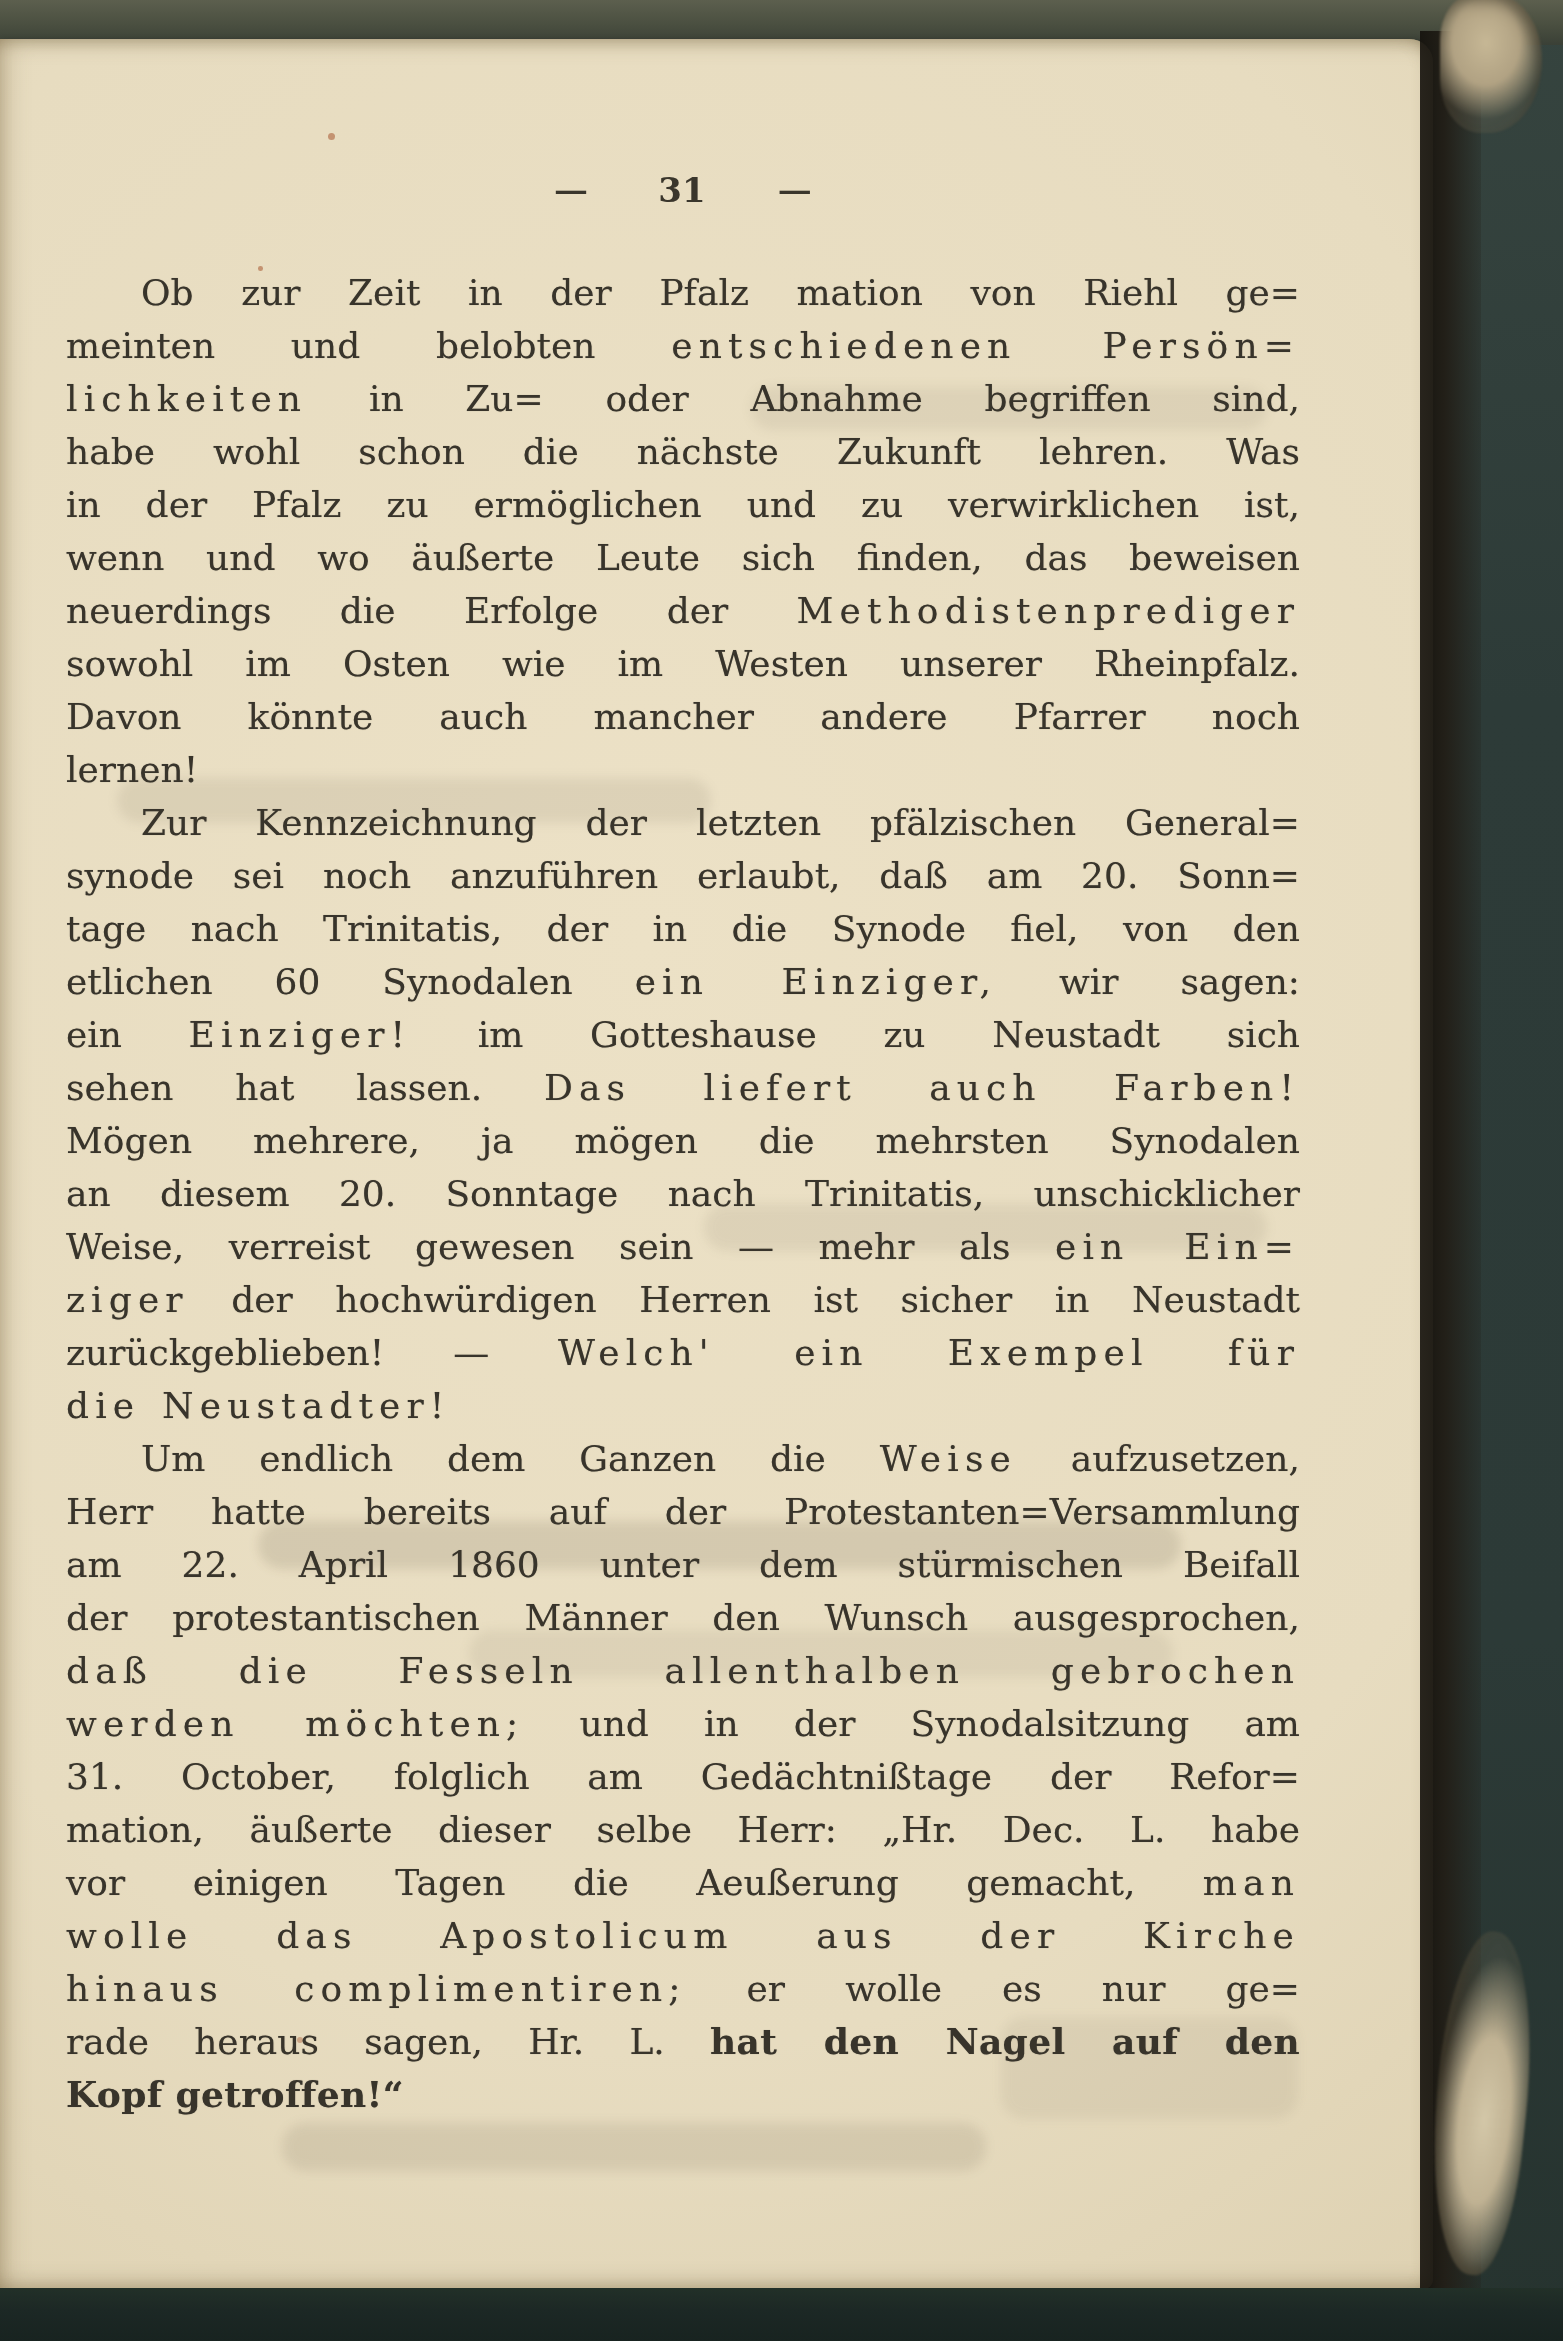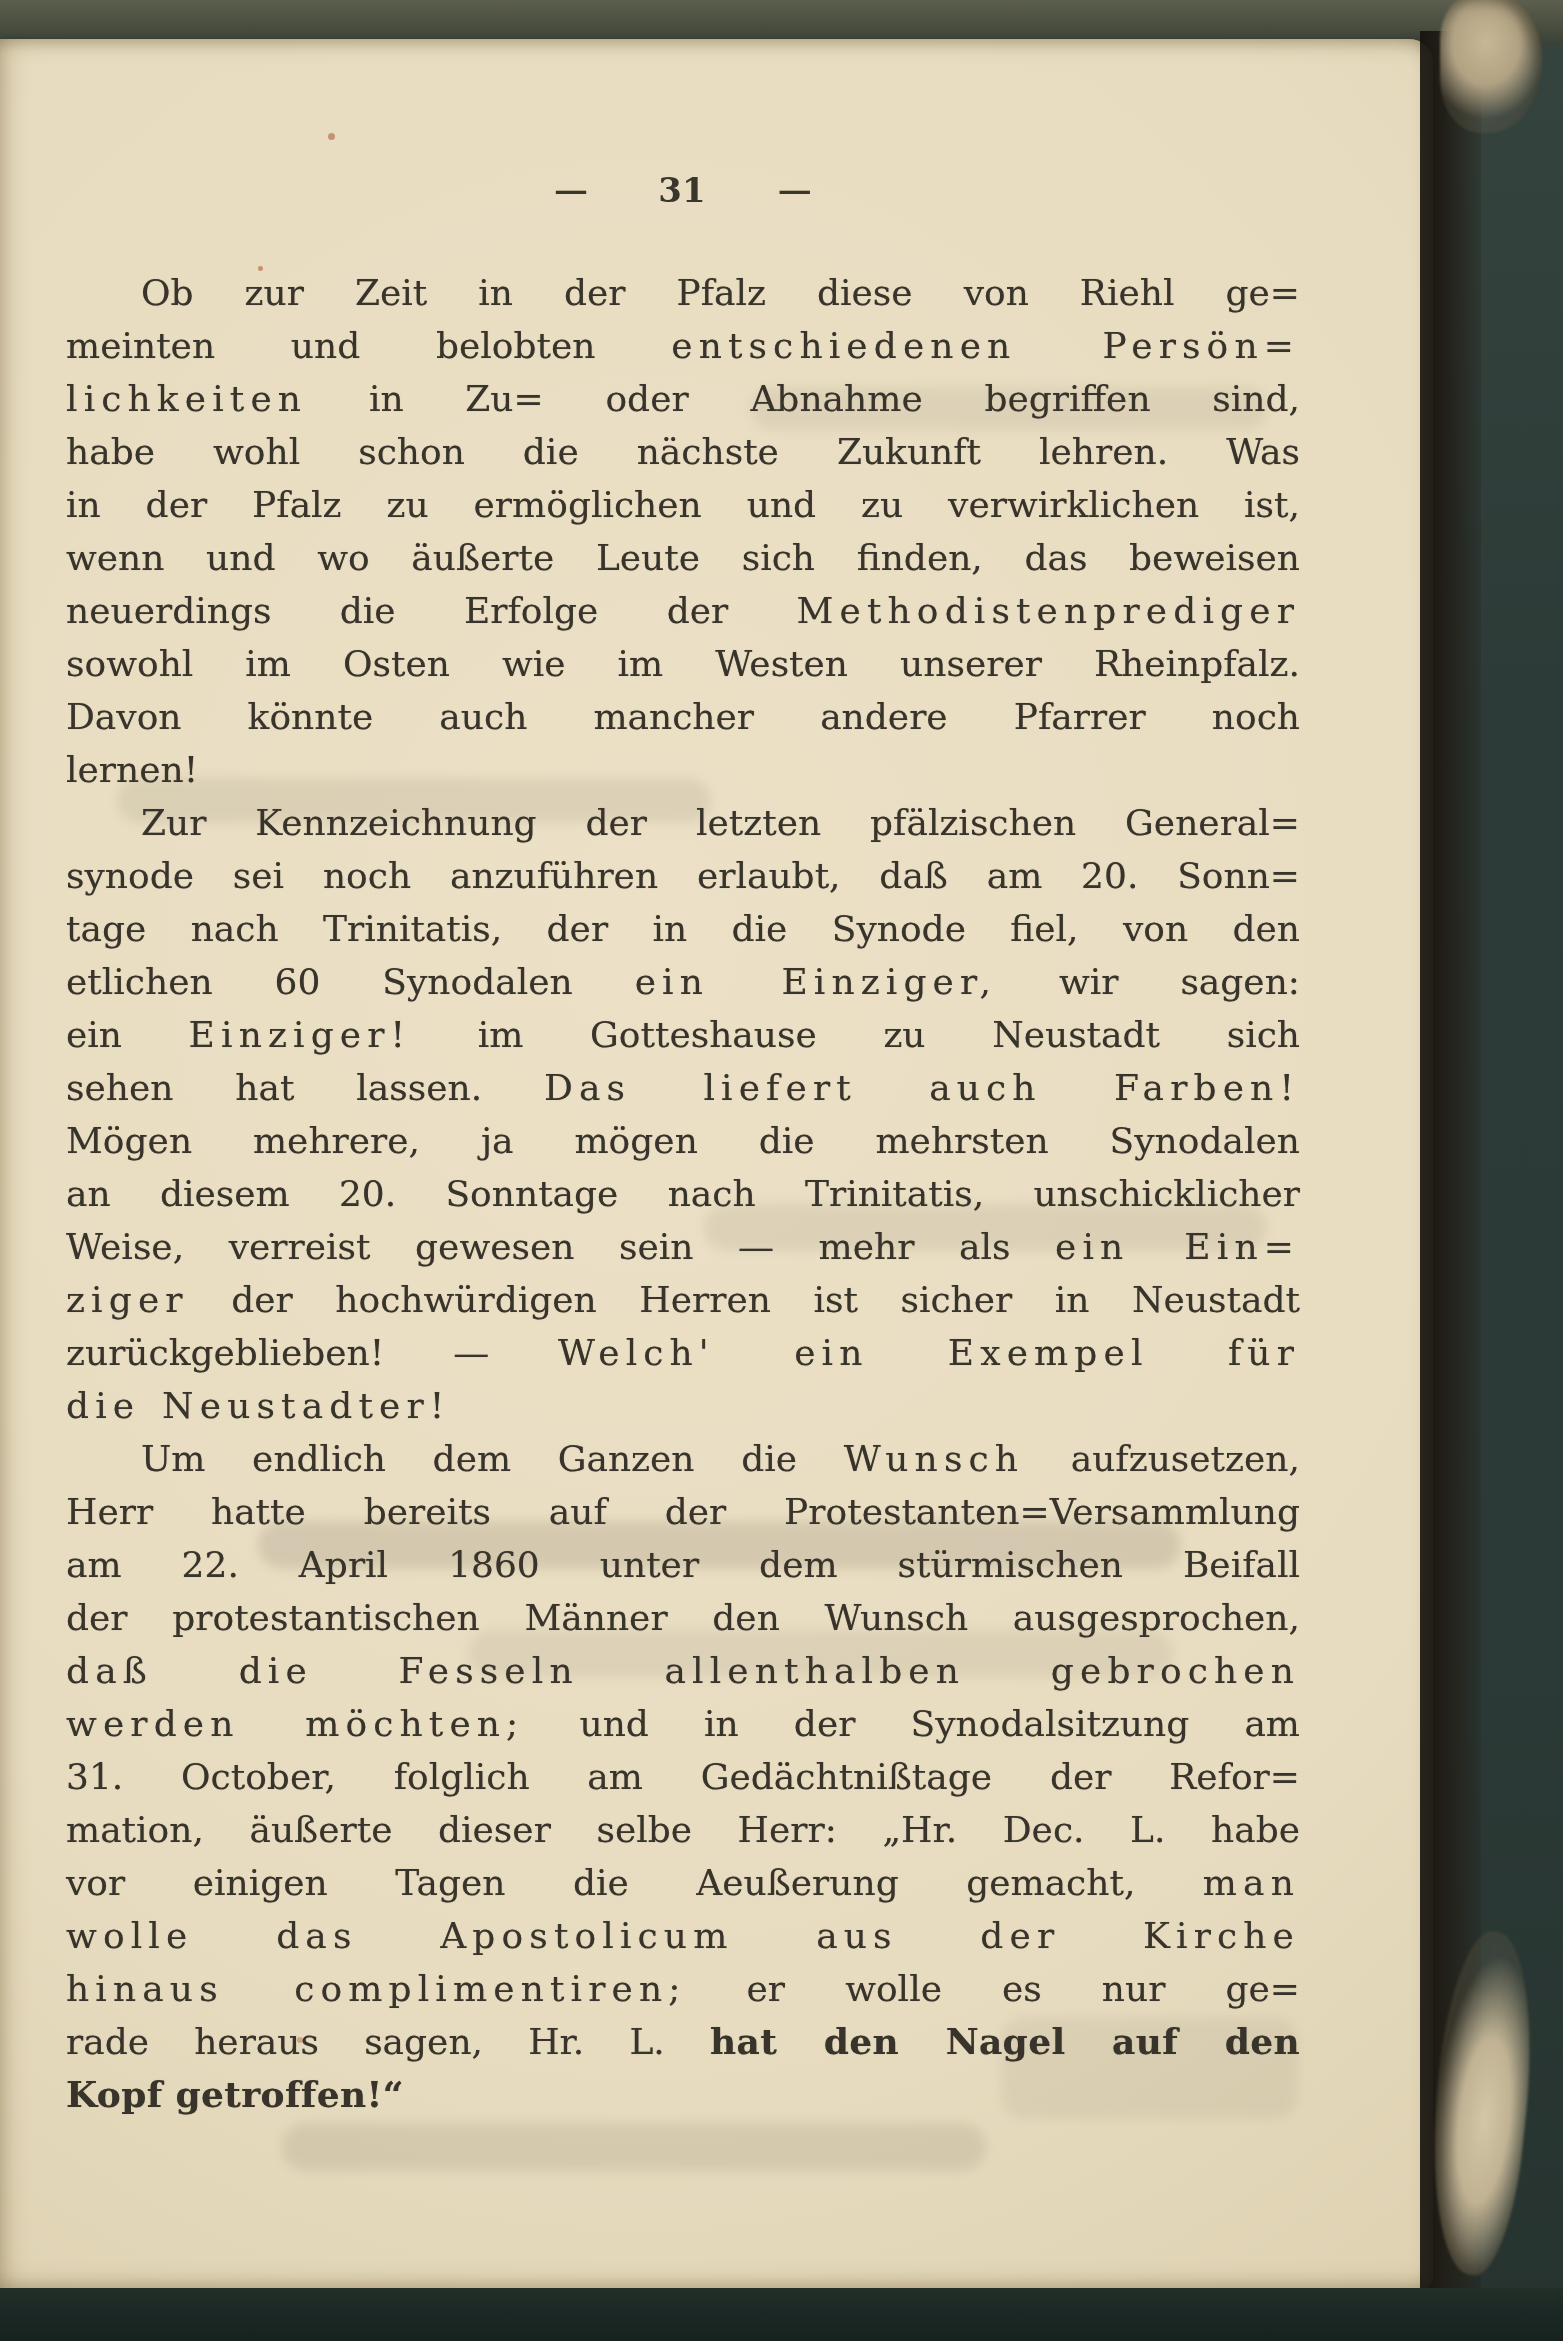--- a/index.html
+++ b/index.html
@@ -95,21 +95,21 @@
     <div class="speck" style="left:258px;top:227px;width:4.7px;height:4.7px;"></div>
     <div class="speck" style="left:297px;top:1998px;width:6.3px;height:6.3px;opacity:.4;"></div>
 
     <div class="pagenum-row">
       <span class="dash">—</span>
       <span>31</span>
       <span class="dash">—</span>
     </div>
 
     <div class="text-block">
-        <div class="line indent"><span>Ob zur Zeit in der Pfalz diese von Riehl ge=</span></div>
+        <div class="line indent"><span>Ob zur Zeit in der Pfalz mation von Riehl ge=</span></div>
         <div class="line"><span>meinten und belobten </span><span class="sp">entschiedenen Persön=</span></div>
         <div class="line"><span class="sp">lichkeiten</span><span> in Zu= oder Abnahme begriffen sind,</span></div>
         <div class="line"><span>habe wohl schon die nächste Zukunft lehren. Was</span></div>
         <div class="line"><span>in der Pfalz zu ermöglichen und zu verwirklichen ist,</span></div>
         <div class="line"><span>wenn und wo äußerte Leute sich finden, das beweisen</span></div>
         <div class="line"><span>neuerdings die Erfolge der </span><span class="sp">Methodistenprediger</span></div>
         <div class="line"><span>sowohl im Osten wie im Westen unserer Rheinpfalz.</span></div>
         <div class="line"><span>Davon könnte auch mancher andere Pfarrer noch</span></div>
         <div class="line end"><span>lernen!</span></div>
         <div class="line indent"><span>Zur Kennzeichnung der letzten pfälzischen General=</span></div>
@@ -117,21 +117,21 @@
         <div class="line"><span>tage nach Trinitatis, der in die Synode fiel, von den</span></div>
         <div class="line"><span>etlichen 60 Synodalen </span><span class="sp">ein Einziger,</span><span> wir sagen:</span></div>
         <div class="line"><span>ein </span><span class="sp">Einziger!</span><span> im Gotteshause zu Neustadt sich</span></div>
         <div class="line"><span>sehen hat lassen. </span><span class="sp">Das liefert auch Farben!</span></div>
         <div class="line"><span>Mögen mehrere, ja mögen die mehrsten Synodalen</span></div>
         <div class="line"><span>an diesem 20. Sonntage nach Trinitatis, unschicklicher</span></div>
         <div class="line"><span>Weise, verreist gewesen sein — mehr als </span><span class="sp">ein Ein=</span></div>
         <div class="line"><span class="sp">ziger</span><span> der hochwürdigen Herren ist sicher in Neustadt</span></div>
         <div class="line"><span>zurückgeblieben! — </span><span class="sp">Welch' ein Exempel für</span></div>
         <div class="line end"><span class="sp">die Neustadter!</span></div>
-        <div class="line indent"><span>Um endlich dem Ganzen die </span><span class="sp">Wunsch</span><span> aufzusetzen,</span></div>
+        <div class="line indent"><span>Um endlich dem Ganzen die </span><span class="sp">Weise</span><span> aufzusetzen,</span></div>
         <div class="line"><span>Herr hatte bereits auf der Protestanten=Versammlung</span></div>
         <div class="line"><span>am 22. April 1860 unter dem stürmischen Beifall</span></div>
         <div class="line"><span>der protestantischen Männer den Wunsch ausgesprochen,</span></div>
         <div class="line"><span class="sp">daß die Fesseln allenthalben gebrochen</span></div>
         <div class="line"><span class="sp">werden möchten;</span><span> und in der Synodalsitzung am</span></div>
         <div class="line"><span>31. October, folglich am Gedächtnißtage der Refor=</span></div>
         <div class="line"><span>mation, äußerte dieser selbe Herr: „Hr. Dec. L. habe</span></div>
         <div class="line"><span>vor einigen Tagen die Aeußerung gemacht, </span><span class="sp">man</span></div>
         <div class="line"><span class="sp">wolle das Apostolicum aus der Kirche</span></div>
         <div class="line"><span class="sp">hinaus complimentiren;</span><span> er wolle es nur ge=</span></div>

